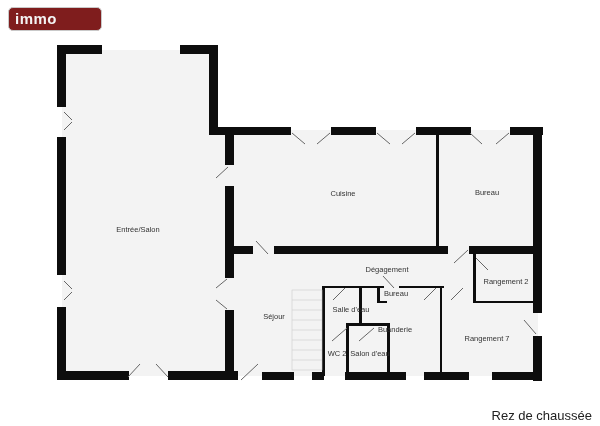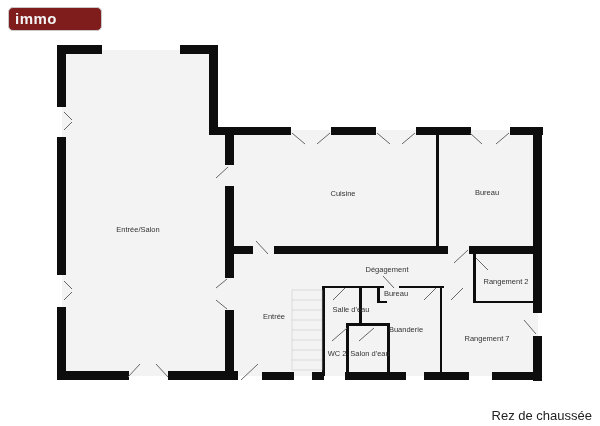--- a/index.html
+++ b/index.html
@@ -111,19 +111,19 @@
   </g>
 </svg>
 
 <div class="lbl" style="left:138px;top:229px">Entrée/Salon</div>
 <div class="lbl" style="left:343px;top:193px">Cuisine</div>
 <div class="lbl" style="left:487px;top:192px">Bureau</div>
 <div class="lbl" style="left:387px;top:269px">Dégagement</div>
 <div class="lbl" style="left:506px;top:281px">Rangement 2</div>
 <div class="lbl" style="left:396px;top:293px">Bureau</div>
 <div class="lbl" style="left:351px;top:309px">Salle d'eau</div>
-<div class="lbl" style="left:274px;top:316px">Entrée</div>
-<div class="lbl" style="left:406px;top:329px">Buanderie</div>
+<div class="lbl" style="left:274px;top:316px">Séjour</div>
+<div class="lbl" style="left:395px;top:329px">Buanderie</div>
 <div class="lbl" style="left:487px;top:338px">Rangement 7</div>
 <div class="lbl" style="left:337px;top:353px">WC 2</div>
 <div class="lbl" style="left:370px;top:353px">Salon d'eau</div>
 
 <div class="caption">Rez de chaussée</div>
 
 </body></html>

